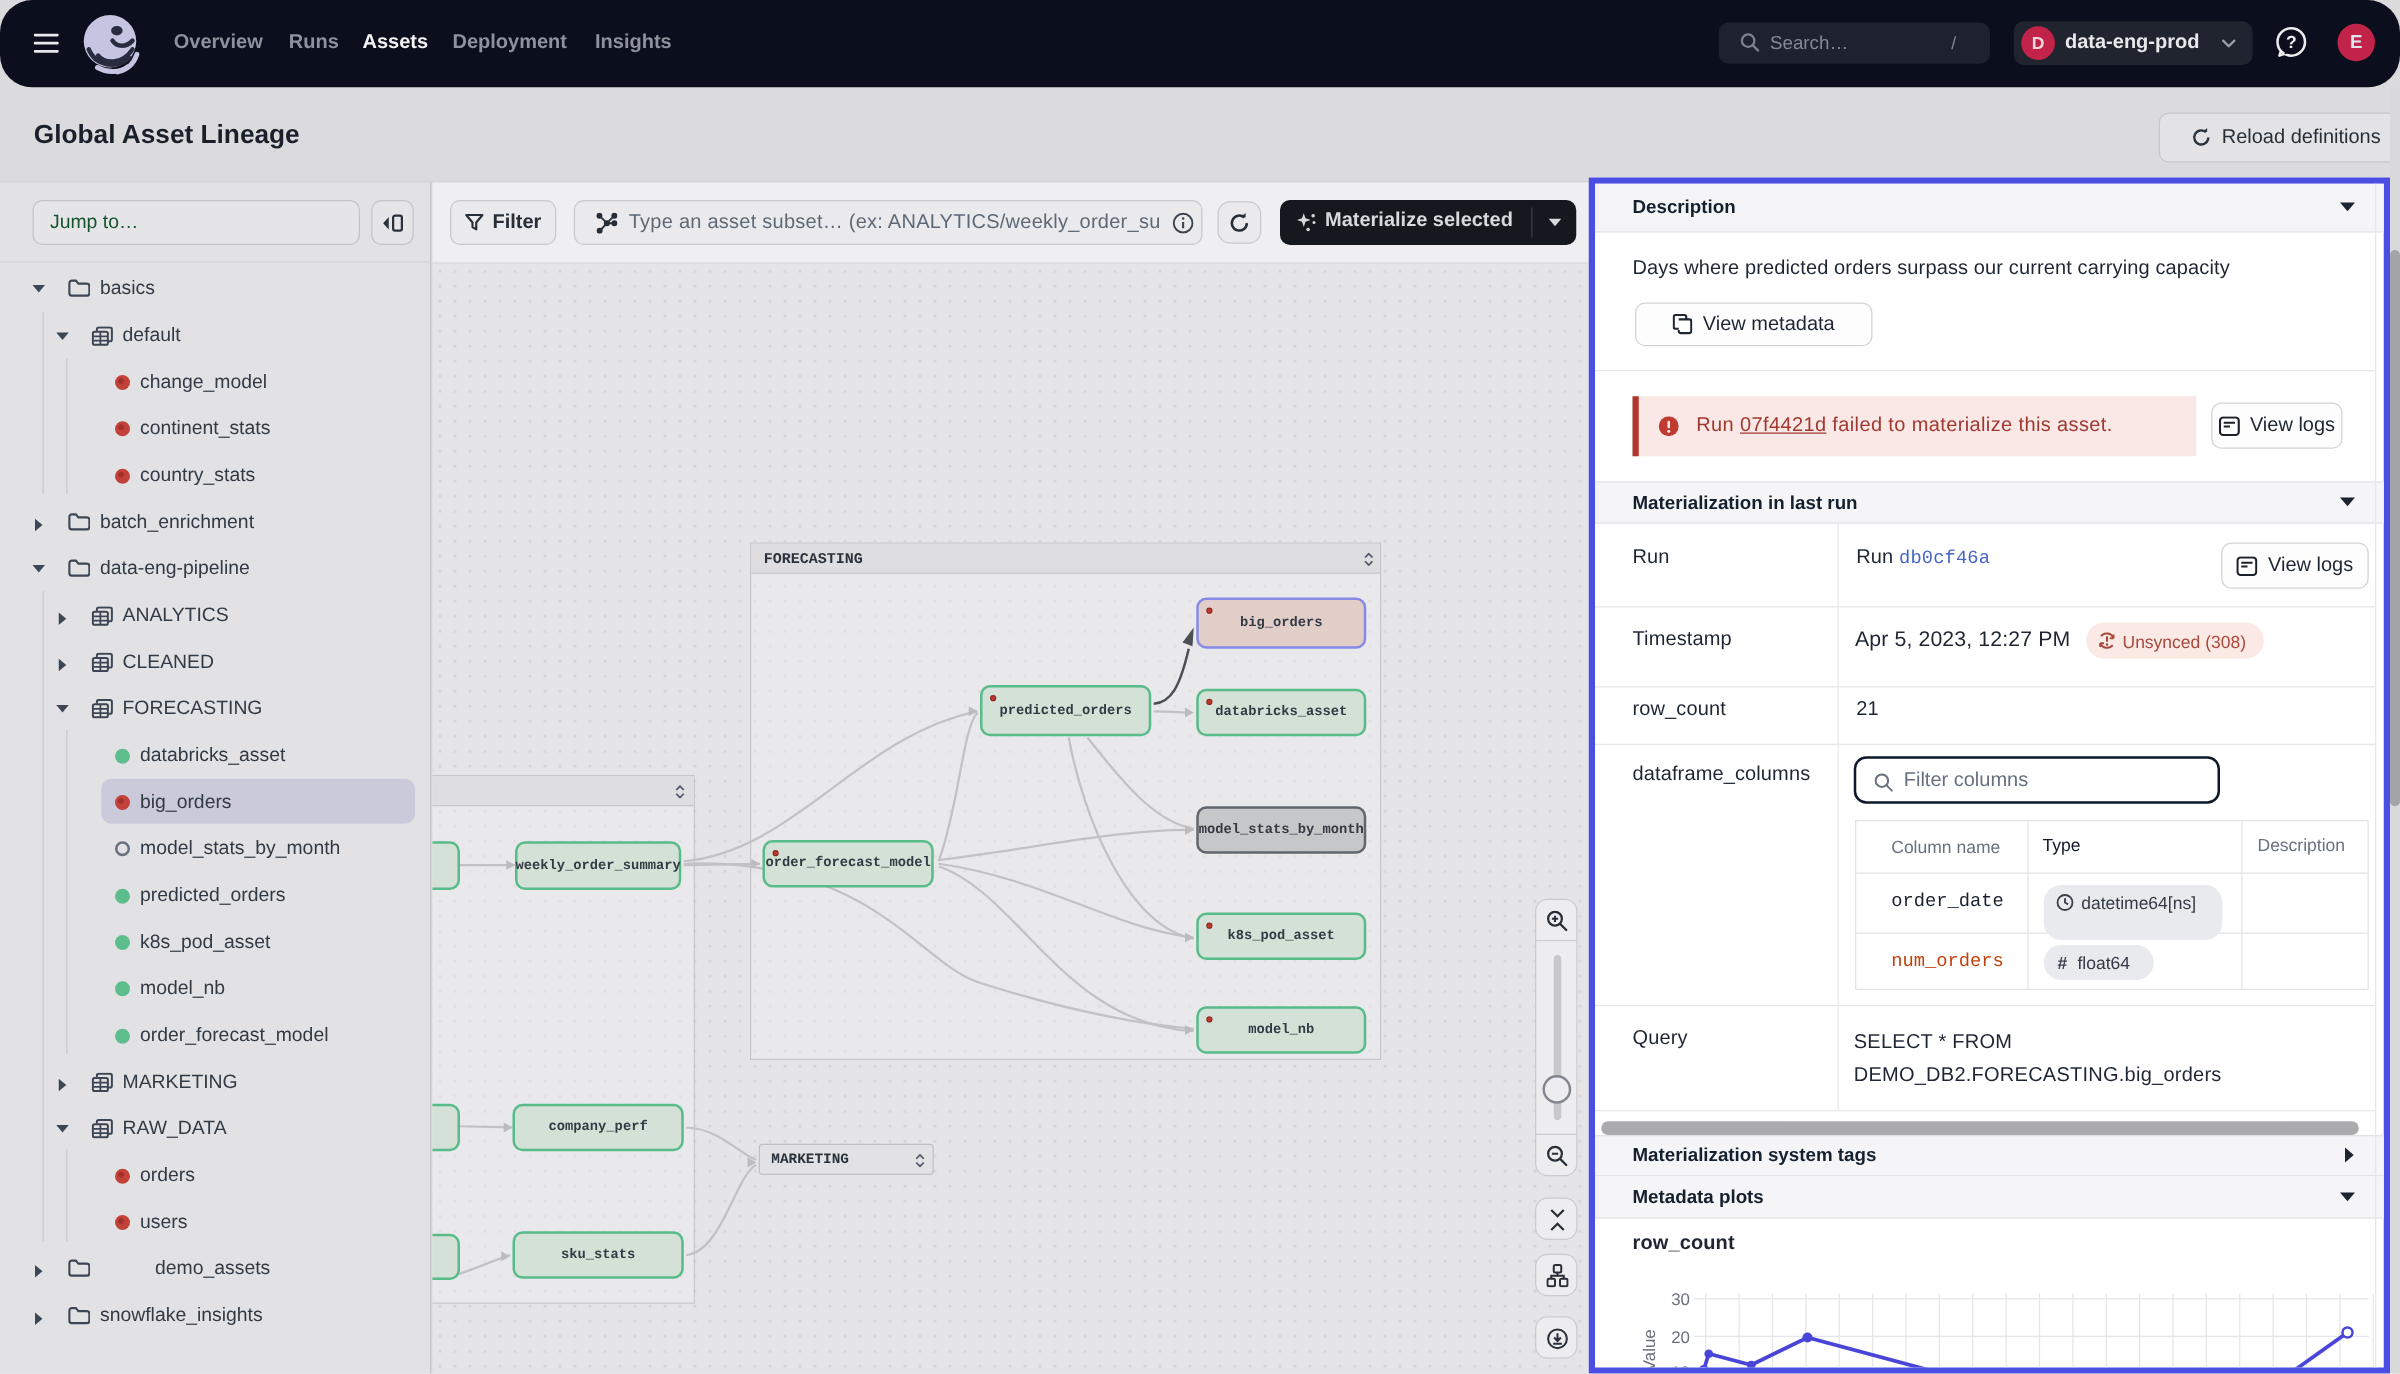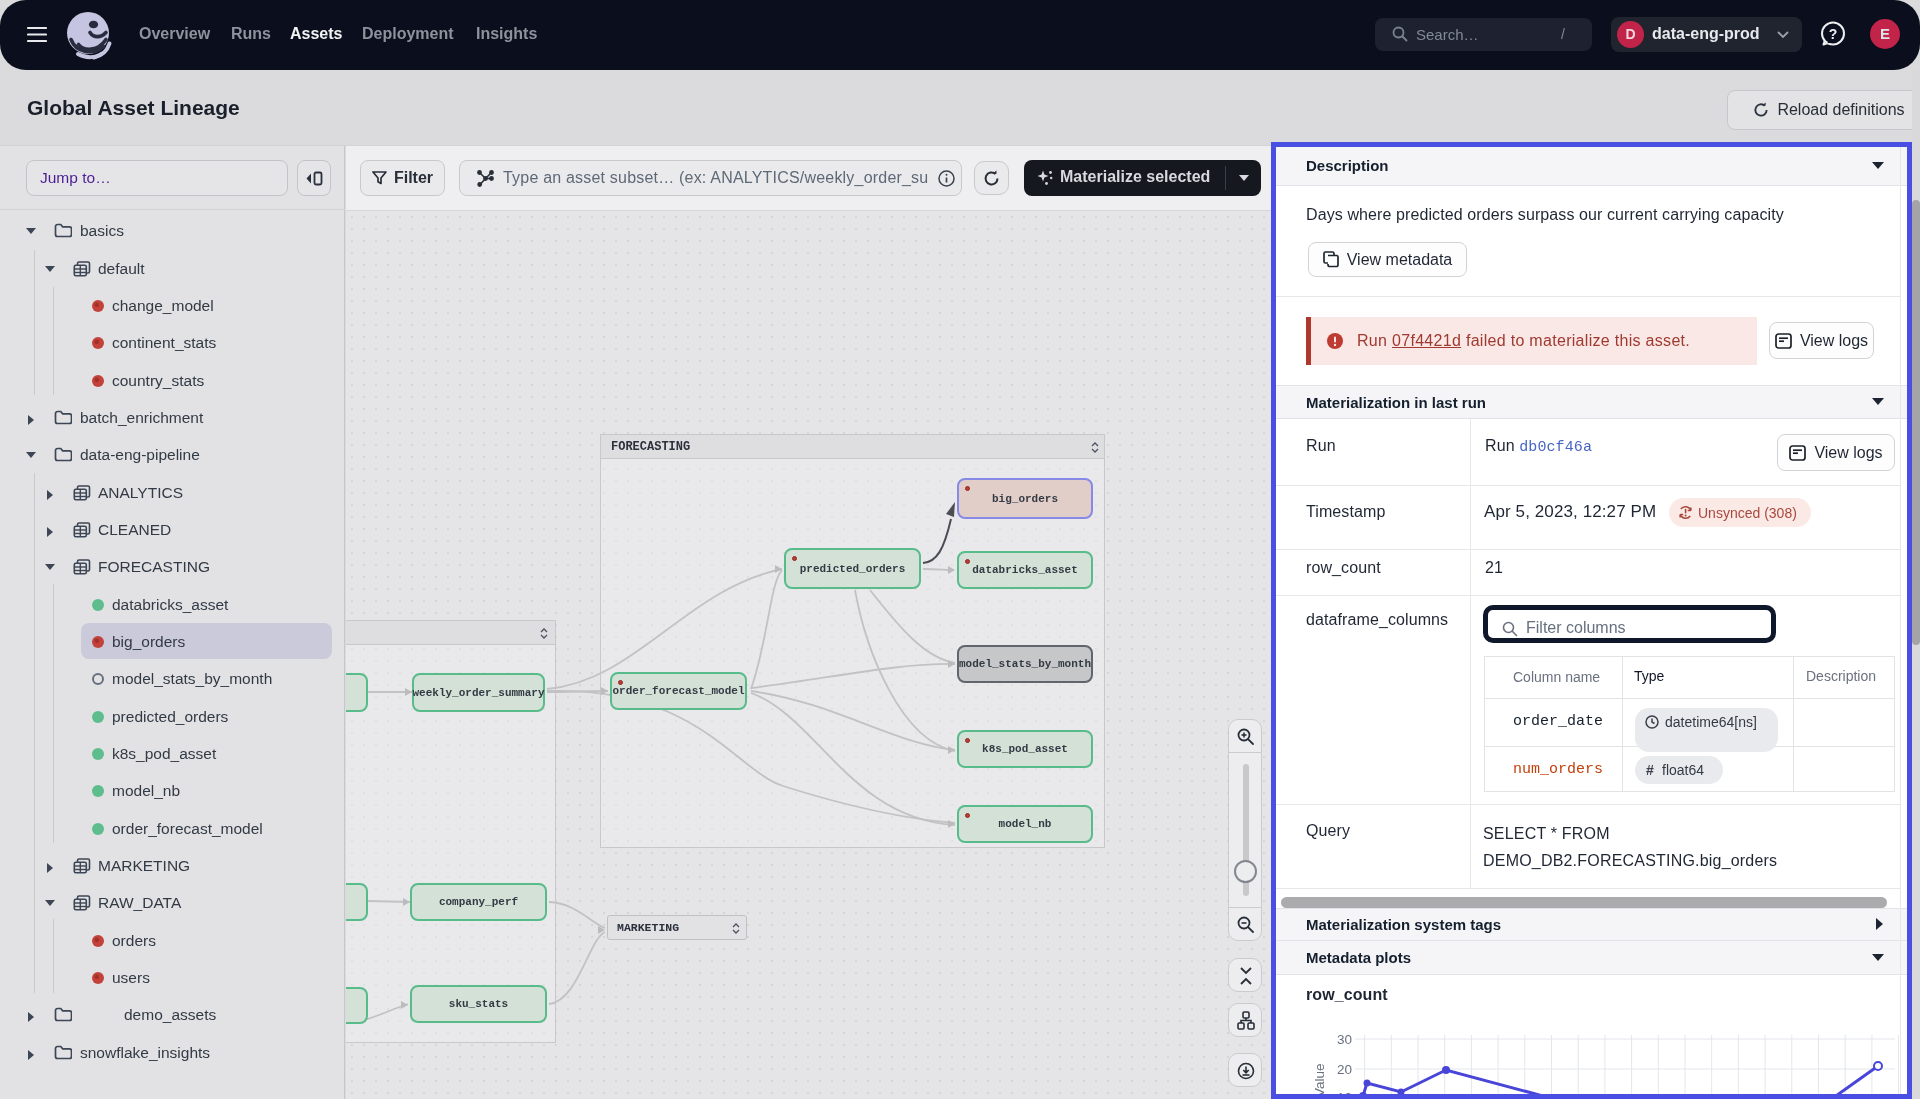--- a/index.html
+++ b/index.html
@@ -114,21 +114,21 @@
   <div class="abs" style="left:27px; top:26px; font-size:21px; font-weight:bold; color:#1A202B;">Global Asset Lineage</div>
   <div class="btn dimbtn" style="left:1727px; top:20px; width:204px; height:40px; background:#E3E3E5; border-color:#C6C7CA;">
     <svg width="16" height="16" viewBox="0 0 17 17" style="margin-right:8px;">
           <path d="M14.5 8.5 a6 6 0 1 1 -2 -4.5" fill="none" stroke="#2B3340" stroke-width="2"></path>
           <path d="M9.5 3.8 h4 v-3.4 z" fill="#2B3340"></path>
         </svg>Reload definitions</div>
 </div>
 
 <div id="sidebar">
   <div class="abs" style="left:26px; top:14px; width:262px; height:36px; border:1px solid #C4C4C8; border-radius:8px; background:#E5E5E7;">
-        <span style="position:absolute; left:13px; top:8px; font-size:15.5px; color:#4c1d95;">Jump to…</span>
+        <span style="position:absolute; left:13px; top:8px; font-size:15.5px; color:#14532d;">Jump to…</span>
       </div>
   <div class="abs" style="left:297px; top:14px; width:34px; height:36px; border:1px solid #C4C4C8; border-radius:8px; background:#E5E5E7;">
         <svg class="abs" style="left:7px; top:10px;" width="18" height="15" viewBox="0 0 18 15">
           <path d="M6 2.5 L1.5 7.5 L6 12.5 z" fill="#2A313C"></path>
           <rect x="9.5" y="1.5" width="7" height="12" rx="1.5" fill="none" stroke="#2A313C" stroke-width="1.8"></rect>
         </svg>
       </div>
   <div class="abs" style="left:0; top:63px; width:345px; height:1px; background:#D2D2D4;"></div>
   <div class="gline" style="left:34px; top:104px; height:145px;"></div>
   <div class="gline" style="left:53px; top:141px; height:108px;"></div>
@@ -434,21 +434,21 @@
           <path d="M9 4.5 v6 M6.3 8 L9 10.8 L11.7 8" fill="none" stroke="#272E38" stroke-width="1.6"></path>
           <path d="M5.5 13 h7" stroke="#272E38" stroke-width="1.6"></path>
         </svg>
   </div>
 </div>
 
 <div id="panel"></div>
 <div class="shead" style="top:147px;">Description</div>
 <div class="pcaret-d" style="left:1872px; top:162px;"></div>
 <div class="plabel" style="left:1306px; top:206px;">Days where predicted orders surpass our current carrying capacity</div>
-<div class="btn" style="left:1308px; top:242px; width:159px; height:35px;"><svg width="16" height="17" viewBox="0 0 16 17" style="margin-right:8px;">
+<div class="btn" style="left:1308px; top:242px; width:190px; height:35px;"><svg width="16" height="17" viewBox="0 0 16 17" style="margin-right:8px;">
         <rect x="1" y="1" width="10" height="11" rx="1.5" fill="none" stroke="#1F2633" stroke-width="1.7"></rect>
         <path d="M5 4.5 h8.5 a1.5 1.5 0 0 1 1.5 1.5 v8 a1.5 1.5 0 0 1 -1.5 1.5 h-7 a1.5 1.5 0 0 1 -1.5 -1.5 v-1" fill="#FFF" stroke="#1F2633" stroke-width="1.7"></path>
       </svg>View metadata</div>
 <div class="hline" style="left:1276px; top:296px; width:625px;"></div>
 <div class="abs" style="left:1306px; top:317px; width:451px; height:48px; background:#F9E8E5;">
   <div class="abs" style="left:0; top:0; width:5px; height:48px; background:#AE372E;"></div>
   <svg class="abs" style="left:21px; top:16px;" width="16" height="16" viewBox="0 0 16 16">
         <circle cx="8" cy="8" r="8" fill="#BF3A30"></circle>
         <rect x="7" y="3.5" width="2" height="6" rx="1" fill="#F9E8E5"></rect>
         <circle cx="8" cy="12" r="1.2" fill="#F9E8E5"></circle>
@@ -482,21 +482,21 @@
         <path d="M2.2 9.5 a5.8 5.8 0 0 0 10 1.5 M12.8 5.5 a5.8 5.8 0 0 0 -10 -1.5" fill="none" stroke="#A64A3D" stroke-width="1.6"></path>
         <path d="M2.2 9.5 v3 M2.2 9.5 h3 M12.8 5.5 v-3 M12.8 5.5 h-3" stroke="#A64A3D" stroke-width="1.6" fill="none"></path>
         <rect x="6.8" y="3.8" width="1.6" height="4.8" rx="0.8" fill="#A64A3D"></rect>
         <circle cx="7.6" cy="10.6" r="1" fill="#A64A3D"></circle>
       </svg>
   <span class="abs" style="left:29px; top:7px; font-size:14px; color:#A8493D;">Unsynced (308)</span>
 </div>
 <div class="plabel" style="left:1306px; top:559px;">row_count</div>
 <div class="plabel" style="left:1485px; top:559px;">21</div>
 <div class="plabel" style="left:1306px; top:611px;">dataframe_columns</div>
-<div class="abs" style="left:1483px; top:605px; width:293px; height:38px; background:#FFF; border:5px solid #0f172a; border-radius:10px;">
+<div class="abs" style="left:1483px; top:605px; width:293px; height:38px; background:#FFF; border:2px solid #0f172a; border-radius:10px;">
   <svg class="abs" style="left:14px; top:11px;" width="16" height="16" viewBox="0 0 16 16">
         <circle cx="6.5" cy="6.5" r="5" stroke="#69717F" stroke-width="1.6" fill="none"></circle>
         <line x1="10.3" y1="10.3" x2="14.5" y2="14.5" stroke="#69717F" stroke-width="1.6" stroke-linecap="round"></line>
       </svg>
   <span class="abs" style="left:38px; top:9px; font-size:16px; color:#66707E;">Filter columns</span>
 </div>
 <div class="abs" style="left:1484px; top:656px; width:411px; height:136px; border:1px solid #E2E3E7;">
   <div class="vline" style="left:137px; top:0; height:134px; background:#E2E3E7;"></div>
   <div class="vline" style="left:308px; top:0; height:134px; background:#E2E3E7;"></div>
   <div class="hline" style="left:0; top:41px; width:409px; background:#E2E3E7;"></div>

